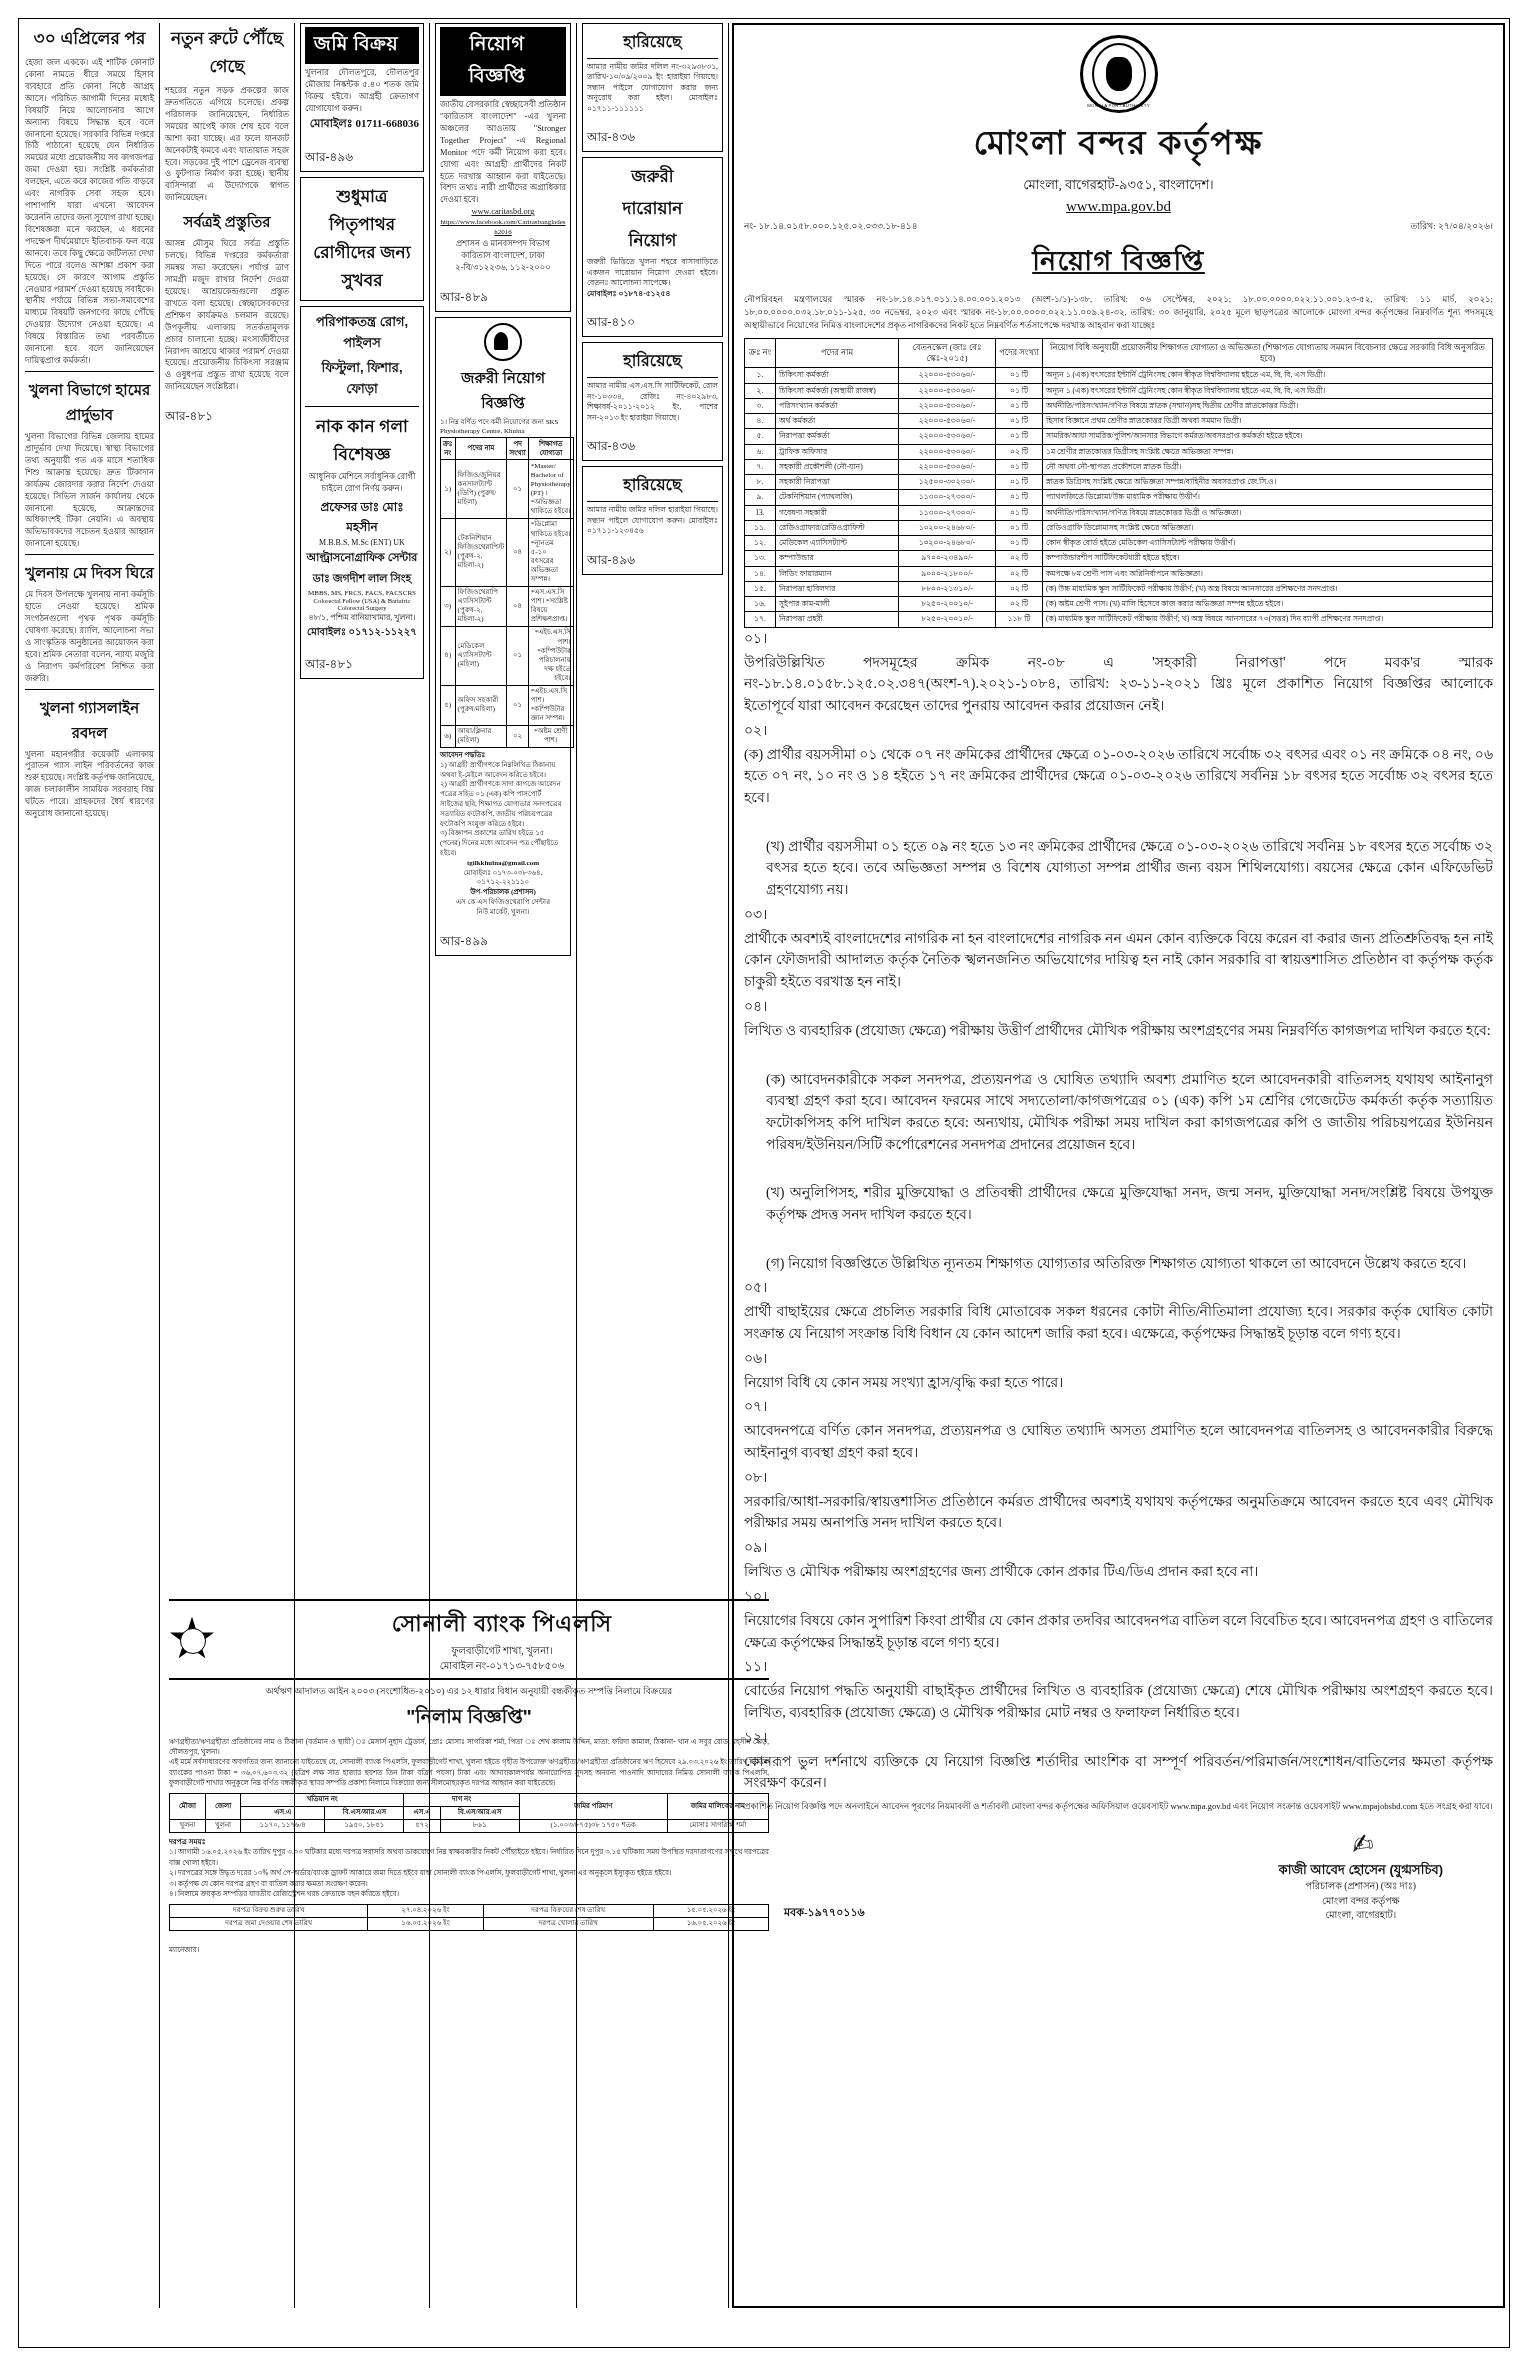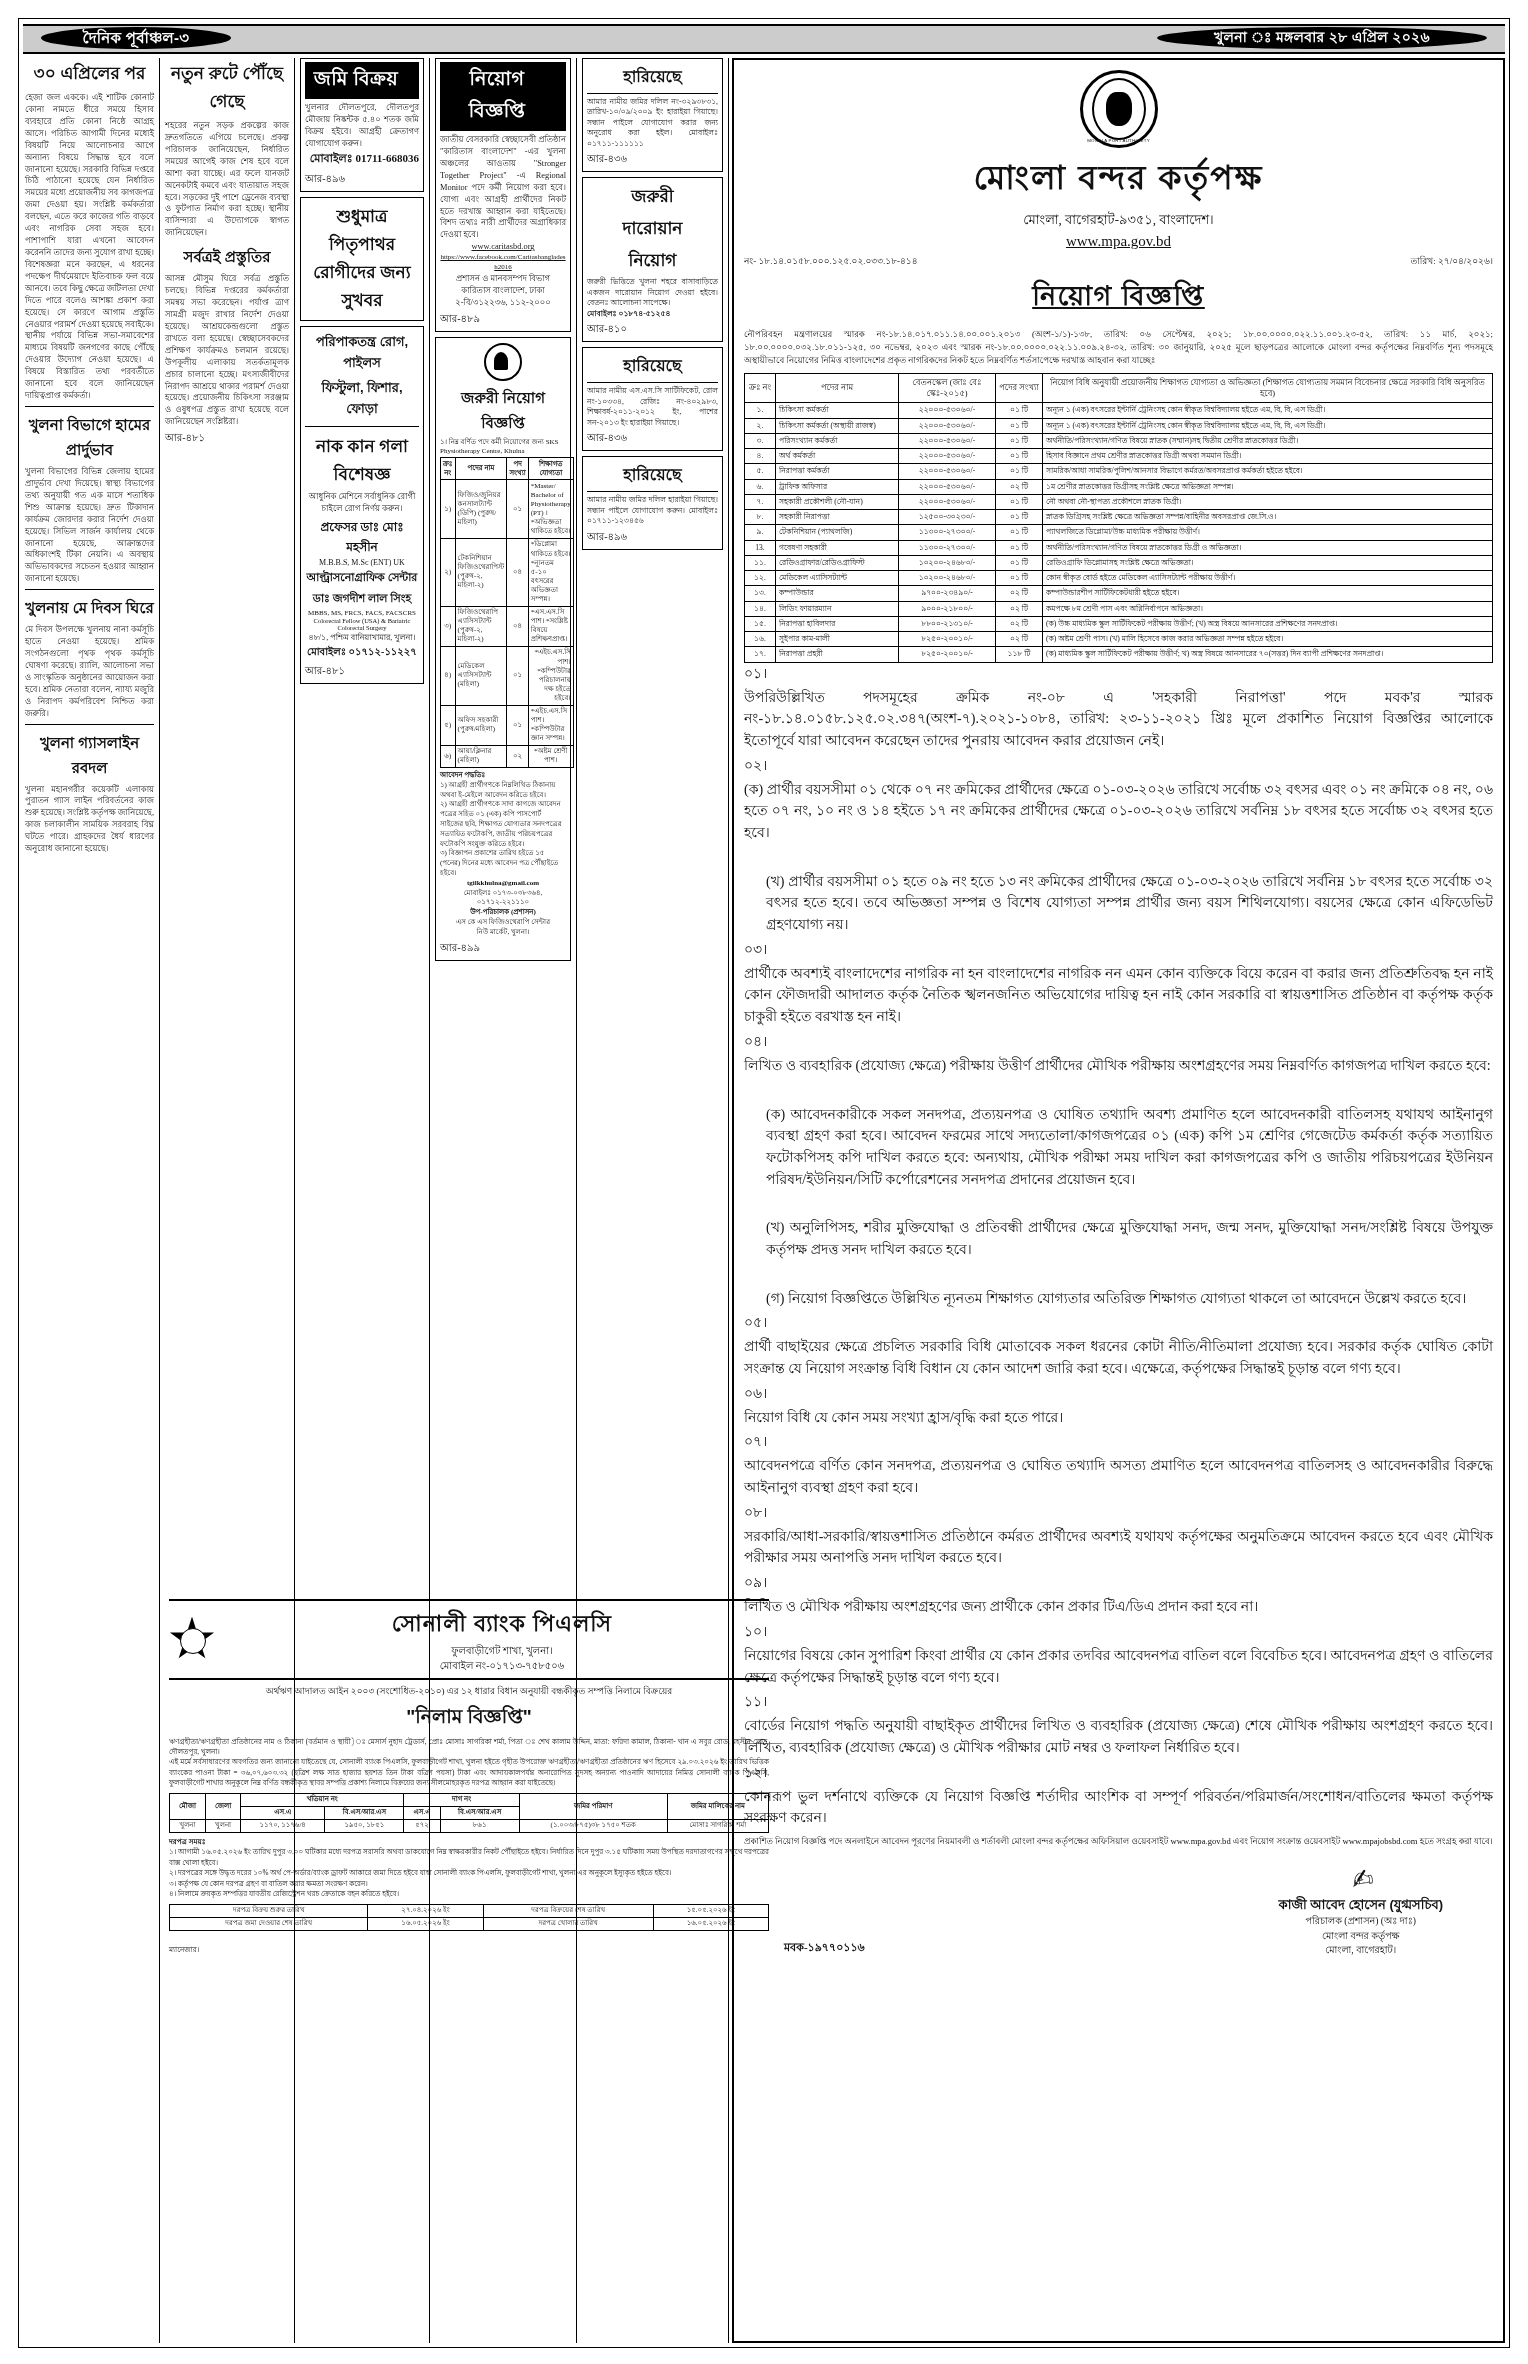--- a/index.html
+++ b/index.html
@@ -112,21 +112,21 @@
     color: #1a1a1a;
   }
   .body-text-sm {
     font-size: 7.6px;
     line-height: 1.38;
     text-align: justify;
     color: #1a1a1a;
   }
   .center { text-align: center; }
   .bold { font-weight: bold; }
-  .ref { font-size: 10px; margin-top: 2px; }
+  .ref { font-size: 12px; margin-top: 14px; }
   .phone { font-weight: bold; font-size: 11px; text-align: right; }
 
   
   .newshead {
     text-align: center;
     font-weight: bold;
     font-size: 15px;
     margin: 6px 0 3px 0;
     font-family: "Liberation Sans", sans-serif;
   }
@@ -336,24 +336,20 @@
   .fine { font-size: 7.2px; line-height: 1.45; text-align: justify; }
   .flexrow { display:flex; gap: 20px; }
   .tiny-note { font-size: 7px; line-height:1.4; }
   .col-inner { padding: 0 2px; }
 </style>
 </head>
 <body>
 
 <div class="page">
 
-  <div class="masthead">
-    <div class="mast-pill mast-left">দৈনিক পূর্বাঞ্চল-৩</div>
-    <div class="mast-pill mast-right">খুলনা ঃ মঙ্গলবার ২৮ এপ্রিল ২০২৬</div>
-  </div>
 
   <div class="content">
 
     <div class="col colA col-inner">
       <div class="newshead-lg">৩০ এপ্রিলের পর</div>
       <div class="body-text">হেজা জল এককে। এই শাটিক কোনাট কোনা নামতে ধীরে সময়ে হিসাব ব্যবহারে প্রতি কোনা নিষ্ঠে আগ্রহ আসে। পরিচিত আগামী দিনের মধ্যেই বিষয়টি নিয়ে আলোচনার আগে অন্যান্য বিষয়ে সিদ্ধান্ত হবে বলে জানানো হয়েছে। সরকারি বিভিন্ন দপ্তরে চিঠি পাঠানো হয়েছে যেন নির্ধারিত সময়ের মধ্যে প্রয়োজনীয় সব কাগজপত্র জমা দেওয়া হয়। সংশ্লিষ্ট কর্মকর্তারা বলছেন, এতে করে কাজের গতি বাড়বে এবং নাগরিক সেবা সহজ হবে। পাশাপাশি যারা এখনো আবেদন করেননি তাদের জন্য সুযোগ রাখা হচ্ছে। বিশেষজ্ঞরা মনে করছেন, এ ধরনের পদক্ষেপ দীর্ঘমেয়াদে ইতিবাচক ফল বয়ে আনবে। তবে কিছু ক্ষেত্রে জটিলতা দেখা দিতে পারে বলেও আশঙ্কা প্রকাশ করা হয়েছে। সে কারণে আগাম প্রস্তুতি নেওয়ার পরামর্শ দেওয়া হয়েছে সবাইকে। স্থানীয় পর্যায়ে বিভিন্ন সভা-সমাবেশের মাধ্যমে বিষয়টি জনগণের কাছে পৌঁছে দেওয়ার উদ্যোগ নেওয়া হয়েছে। এ বিষয়ে বিস্তারিত তথ্য পরবর্তীতে জানানো হবে বলে জানিয়েছেন দায়িত্বপ্রাপ্ত কর্মকর্তা।</div>
       <hr class="hr-thin">
       <div class="newshead">খুলনা বিভাগে হামের প্রার্দুভাব</div>
       <div class="body-text">খুলনা বিভাগের বিভিন্ন জেলায় হামের প্রাদুর্ভাব দেখা দিয়েছে। স্বাস্থ্য বিভাগের তথ্য অনুযায়ী গত এক মাসে শতাধিক শিশু আক্রান্ত হয়েছে। দ্রুত টিকাদান কার্যক্রম জোরদার করার নির্দেশ দেওয়া হয়েছে। সিভিল সার্জন কার্যালয় থেকে জানানো হয়েছে, আক্রান্তদের অধিকাংশই টিকা নেয়নি। এ অবস্থায় অভিভাবকদের সচেতন হওয়ার আহ্বান জানানো হয়েছে।</div>
       <hr class="hr-thin">

